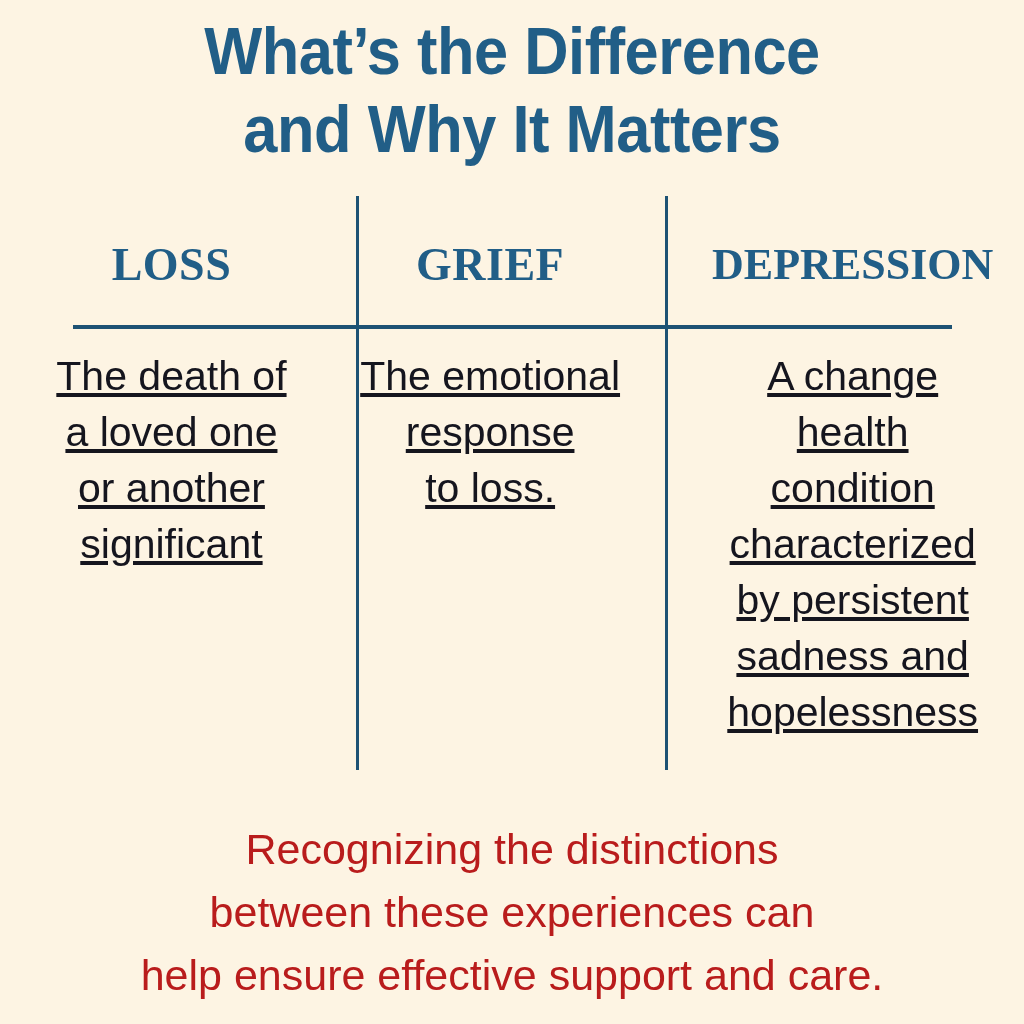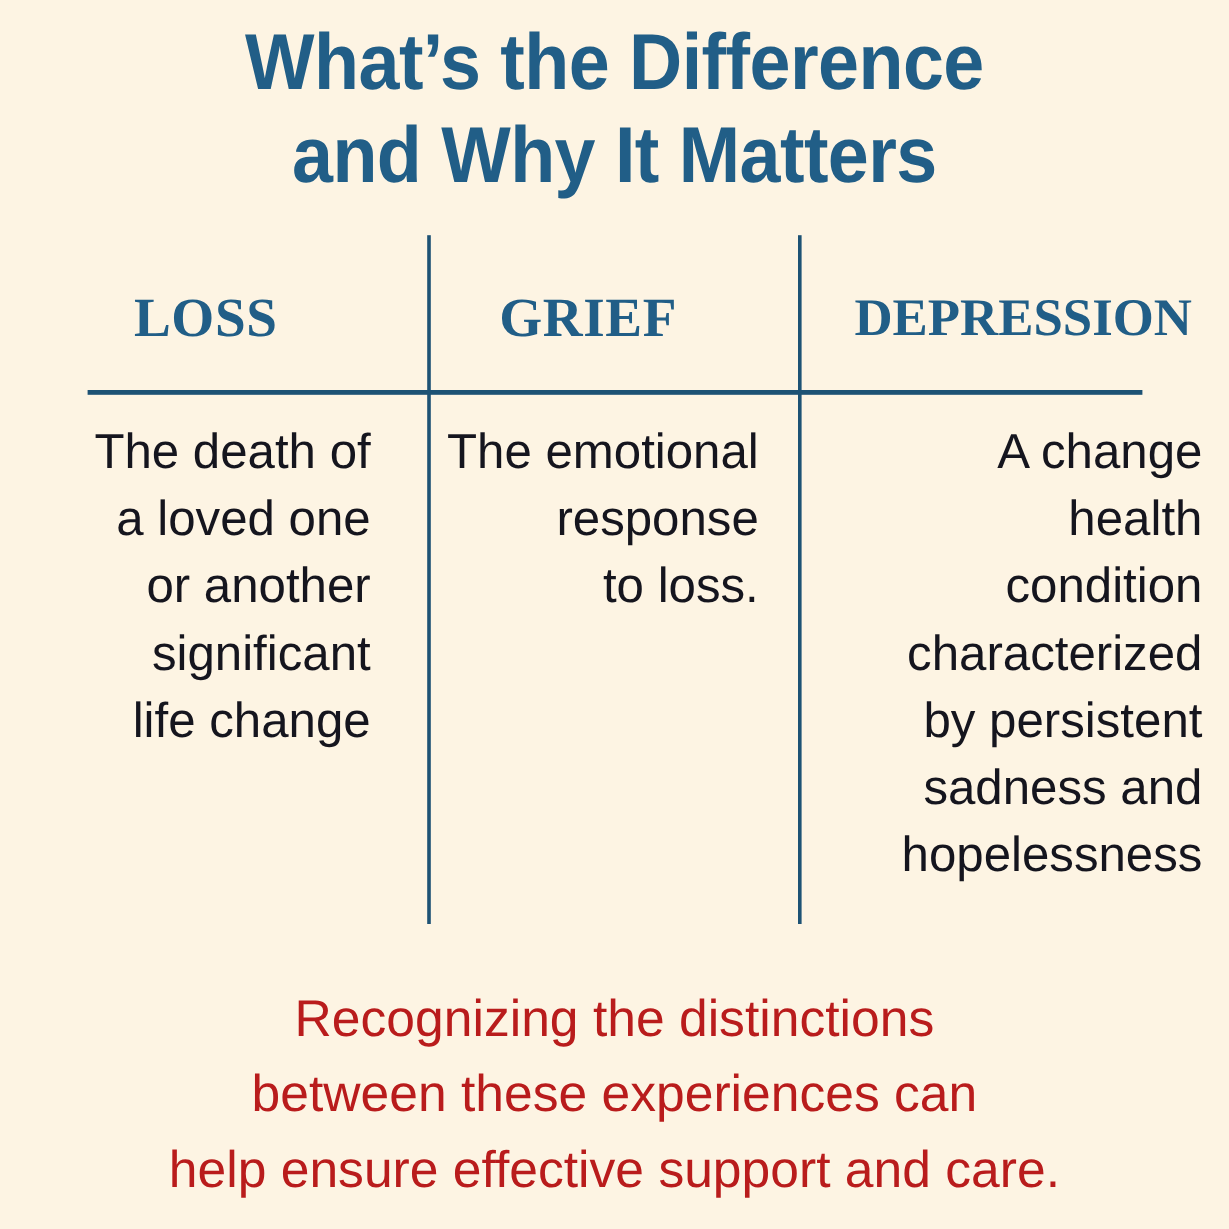--- a/index.html
+++ b/index.html
@@ -104,21 +104,22 @@
     font-size: 44px;
     letter-spacing: 0px;
   }
 
   .col-body {
     margin-top: 56px;
     color: #15151E;
     font-family: "Liberation Sans Narrow", "Liberation Sans", sans-serif;
     font-size: 41px;
     line-height: 56px;
-    text-align: right;
+    text-align: center;
+    text-decoration: underline;
   }
   .col-body .body-line {
     display: block;
     white-space: nowrap;
   }
 
   
   .caption {
     position: absolute;
     top: 818px;
@@ -153,21 +154,20 @@
 
     <div class="columns">
 
       <div class="col col-loss">
         <div class="col-header">LOSS</div>
         <div class="col-body">
           <span class="body-line">The death of</span>
           <span class="body-line">a loved one</span>
           <span class="body-line">or another</span>
           <span class="body-line">significant</span>
-          <span class="body-line">life change</span>
         </div>
       </div>
 
       <div class="col col-grief">
         <div class="col-header">GRIEF</div>
         <div class="col-body">
           <span class="body-line">The emotional</span>
           <span class="body-line">response</span>
           <span class="body-line">to loss.</span>
         </div>

